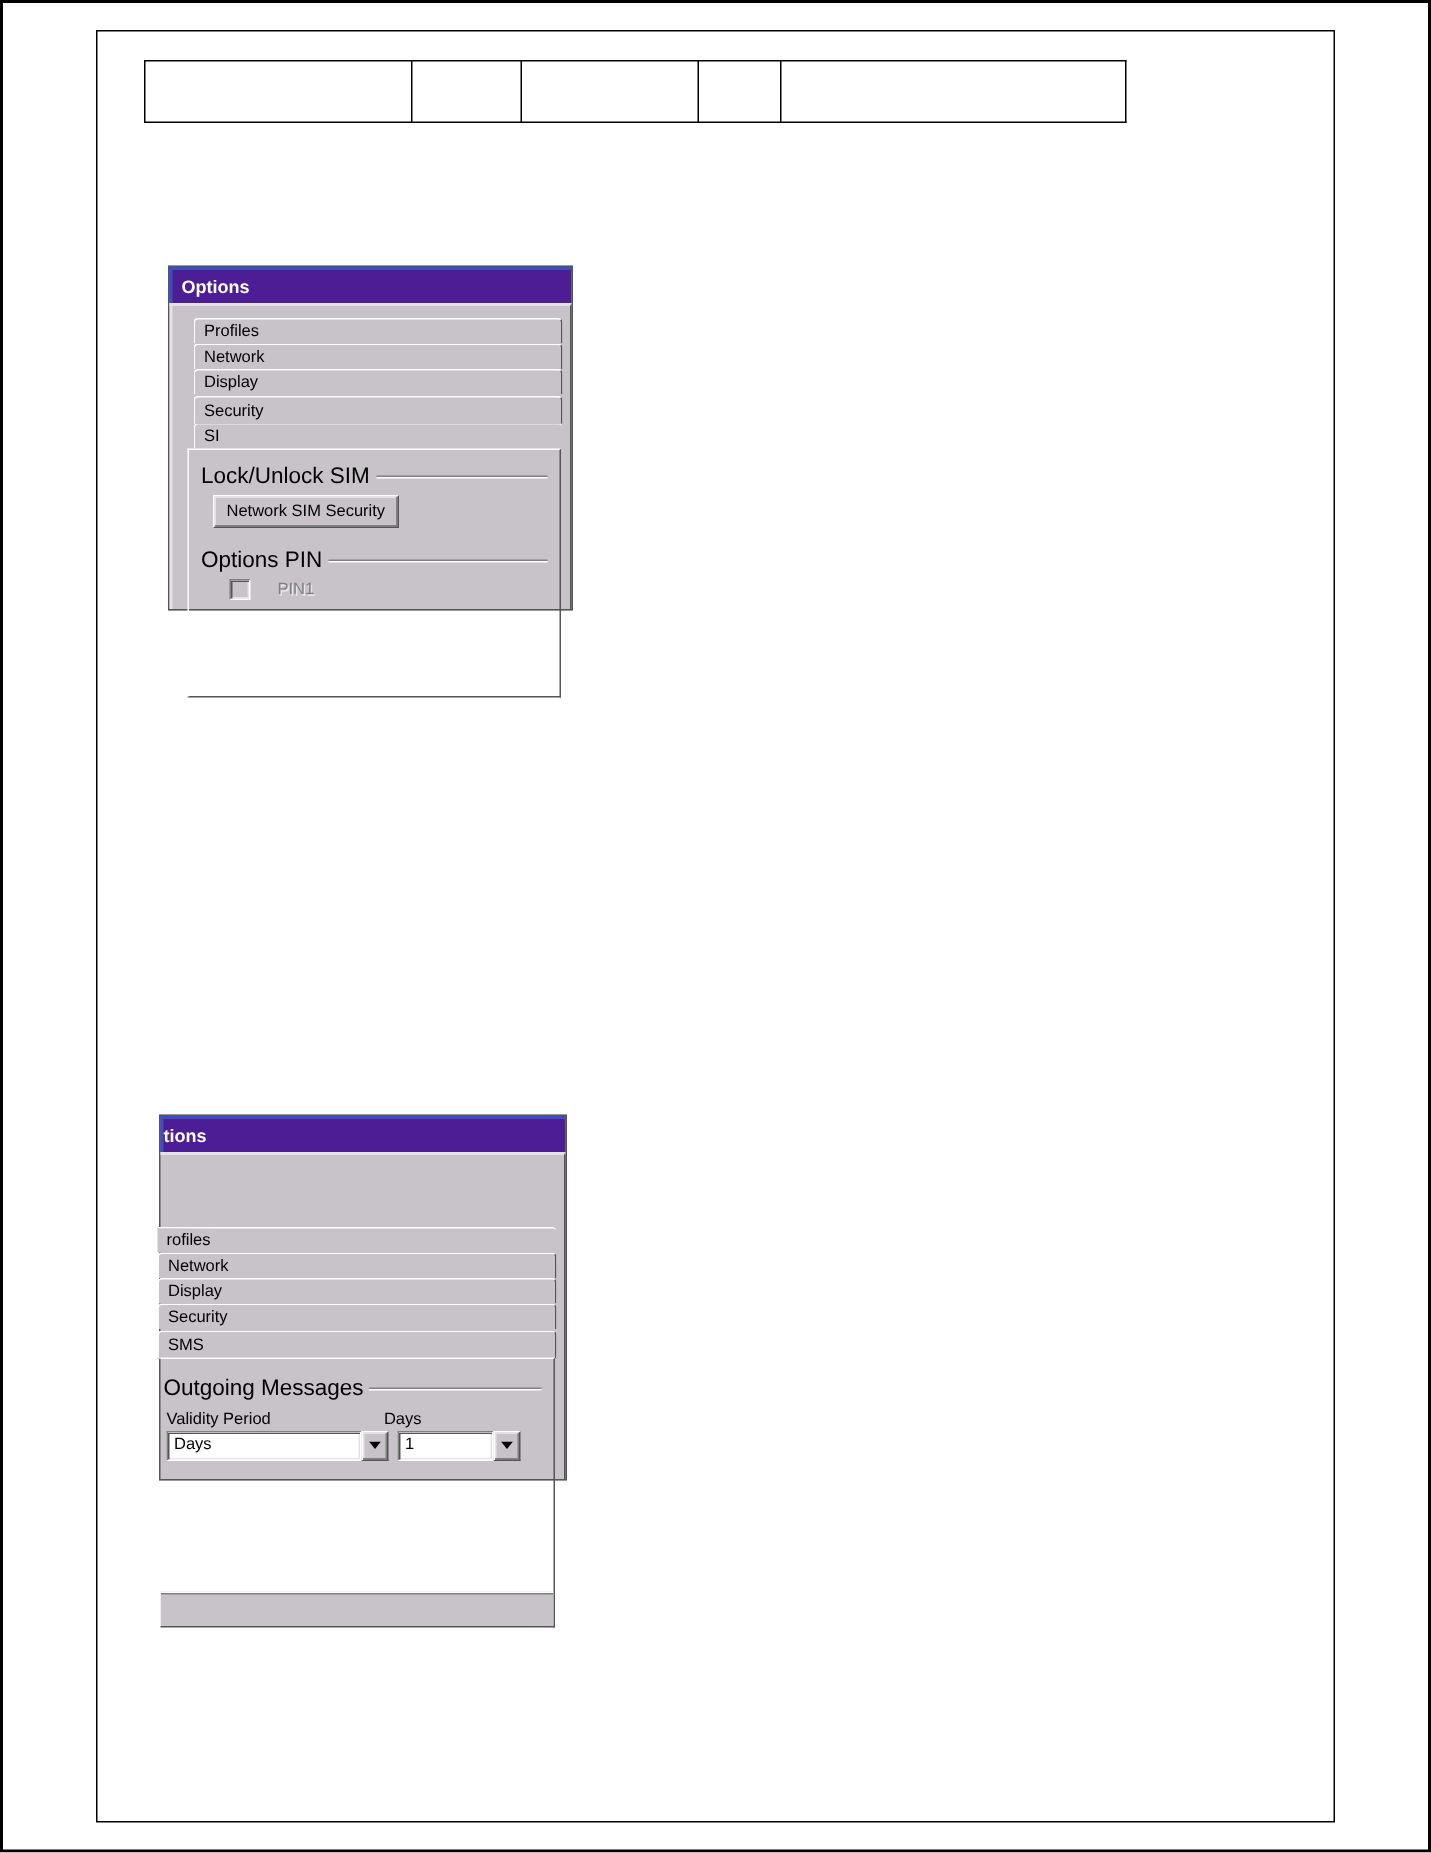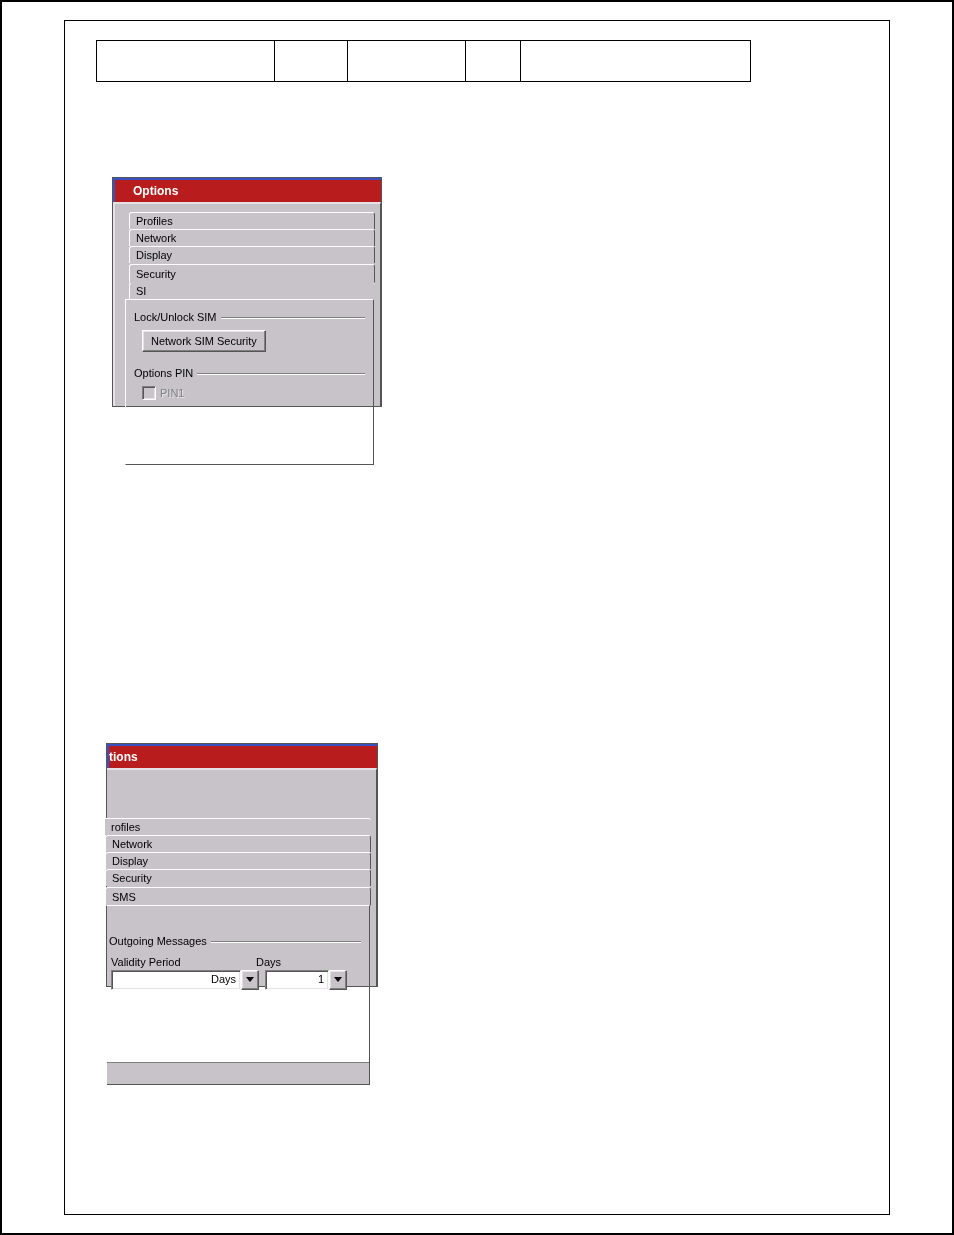--- a/index.html
+++ b/index.html
@@ -62,24 +62,24 @@
     background: #c7c3c8;
   }
   .shot2 {
     left: 104px;
     top: 741px;
     width: 270px;
     height: 242px;
     background: #c7c3c8;
   }
   .titlebar {
-    background: #b91c1c;
+    background: #4c1d95;
     color: #fff;
     font-weight: bold;
-    padding: 3px 18px;
+    padding: 3px 6px;
     border-left: 2px solid #3a4fc0;
     border-top: 2px solid #3a4fc0;
     height: 16px;
     line-height: 16px;
     font-size: 12px;
   }
   .shot-body {
     position: relative;
     padding: 8px 6px 6px 10px;
     height: calc(100% - 24px);
@@ -132,21 +132,21 @@
     overflow: hidden;
     position: relative;
   }
   
   .groupbox {
     margin-top: 6px;
     position: relative;
   }
   .gb-label {
     position: relative;
-    font-size: 11px;
+    font-size: 15px;
     color: #000;
     background: none;
     display: inline-block;
     padding-right: 4px;
   }
   .gb-header {
     position: relative;
     z-index: 1;
     display: flex;
     align-items: center;
@@ -177,24 +177,25 @@
     border-bottom-color: #555;
     box-shadow: inset -1px -1px 0 #808080, inset 1px 1px 0 #e4e2e6;
     padding: 4px 8px;
     font-size: 11px;
     color: #000;
   }
   
   .win-check {
     display: inline-flex;
     align-items: center;
-    gap: 4px;
+    gap: 18px;
     color: #808080;
     font-size: 11px;
     text-shadow: 1px 1px 0 #e8e6ea;
+    margin-left: 11px;
   }
   .win-check .box {
     width: 12px;
     height: 12px;
     border: 1px solid;
     border-top-color: #808080;
     border-left-color: #808080;
     border-right-color: #fff;
     border-bottom-color: #fff;
     background: #c7c3c8;
@@ -343,26 +344,26 @@
     <div class="titlebar">tions</div>
     <div class="shot-body">
       <div class="tabs">
         <div class="tab partial" style="border-left:none;border-top-left-radius:0;margin-top:40px;">rofiles</div>
         <div class="tab">Network</div>
         <div class="tab">Display</div>
         <div class="tab">Security</div>
         <div class="tab active">SMS</div>
       </div>
       <div class="tabpanel">
-        <div class="groupbox" style="margin-top:24px;">
+        <div class="groupbox" style="margin-top:8px;">
           <div class="gb-header">
             <span class="gb-label">Outgoing Messages</span>
             <span class="filler"></span>
           </div>
-          <div class="gb-body" style="padding-left:2px;text-align:right;">
+          <div class="gb-body" style="padding-left:2px;">
             <div class="row-labels">
               <span>Validity Period</span>
               <span style="margin-right:76px;">Days</span>
             </div>
             <div class="row-inputs">
               <div class="win-select" style="width:148px;">
                 <div class="win-input">Days</div>
                 <div class="dd-btn">
                   <svg viewBox="0 0 8 6">
                       <polygon points="0,0 8,0 4,5" fill="#000"></polygon>

